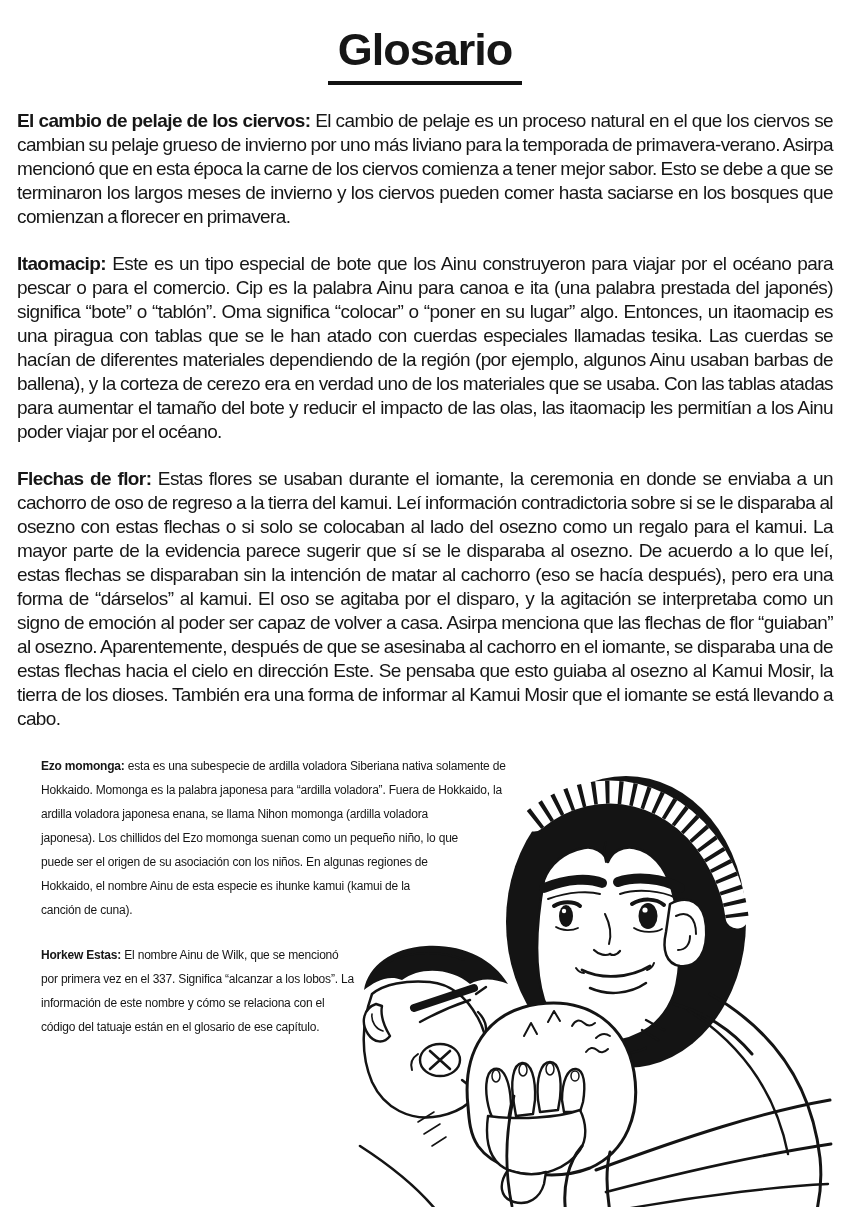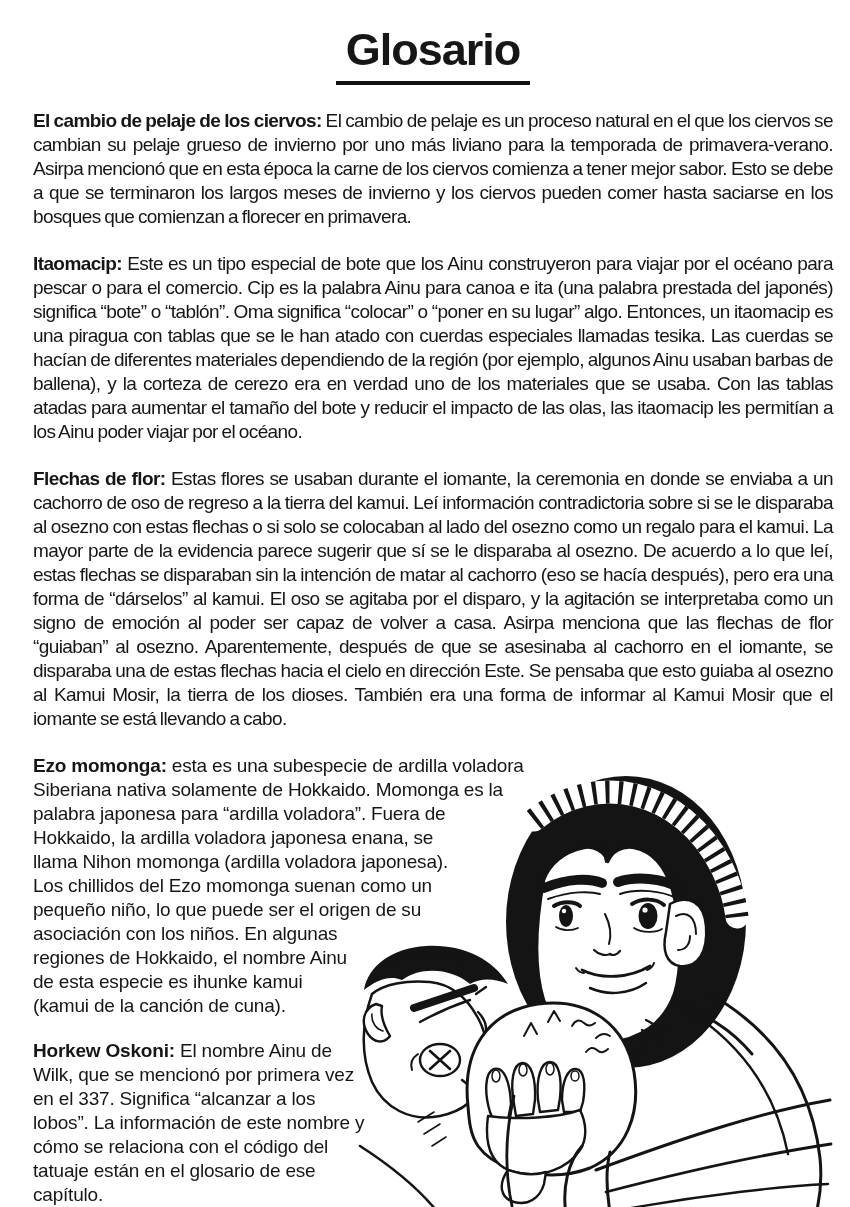--- a/index.html
+++ b/index.html
@@ -1,21 +1,21 @@
 <!DOCTYPE html>
 <html lang="es"><head>
 <meta charset="utf-8">
 <style>
   html, body { margin: 0; padding: 0; background: #ffffff; }
   .page {
     width: 850px;
     height: 1207px;
     box-sizing: border-box;
     background: #ffffff;
-    padding: 24px 17px 0 33px;
+    padding: 24px 17px 0 17px;
     font-family: "Liberation Sans", sans-serif;
     color: #161616;
     overflow: hidden;
   }
   h1.title {
     margin: 0 0 24px 0;
     text-align: center;
     font-size: 45px;
     line-height: 52px;
     font-weight: 700;
@@ -29,26 +29,27 @@
   p.entry {
     margin: 0 0 23px 0;
     font-size: 19px;
     line-height: 24px;
     text-align: justify;
     letter-spacing: -0.6px;
     word-spacing: -1px;
   }
   p.entry .term { font-weight: 700; }
   p.entry.regular {
-    font-size: 19px;
+    font-size: 12px;
     line-height: 24px;
     letter-spacing: -0.2px;
     word-spacing: 0;
     text-align: left;
     margin-bottom: 21px;
+    margin-left: 24px;
   }
   .illustration {
     float: right;
     width: 475px;
     height: 460px;
     margin-left: 2px;
     shape-outside: polygon(38% 5%, 100% 5%, 100% 100%, 10% 100%, 2% 70%, 1% 46%, 13% 42%, 17% 33%, 22% 24%, 32% 11%);
     shape-margin: 6px;
   }
   .illustration svg { display: block; width: 475px; height: 460px; }
@@ -160,15 +161,15 @@
 
         <path d="M238 416 C330 382 404 358 472 346" stroke-width="3"></path>
         <path d="M248 438 C340 414 420 398 473 390" stroke-width="2.8"></path>
         <path d="M262 456 C350 440 428 432 470 430" stroke-width="2.4"></path>
       </g>
     </svg>
   </div>
 
   <p class="entry regular"><b class="term">Ezo momonga:</b> <span>esta es una subespecie de ardilla voladora Siberiana nativa solamente de Hokkaido. Momonga es la palabra japonesa para “ardilla voladora”. Fuera de Hokkaido, la ardilla voladora japonesa enana, se llama Nihon momonga (ardilla voladora japonesa). Los chillidos del Ezo momonga suenan como un pequeño niño, lo que puede ser el origen de su asociación con los niños. En algunas regiones de Hokkaido, el nombre Ainu de esta especie es ihunke kamui (kamui de la canción de cuna).</span></p>
 
-  <p class="entry regular"><b class="term">Horkew Oskoni:</b> <span>El nombre Ainu de Wilk, que se mencionó por primera vez en el 337. Significa “alcanzar a los lobos”. La información de este nombre y cómo se relaciona con el código del tatuaje están en el glosario de ese capítulo.</span></p>
+  <p class="entry regular"><b class="term">Horkew Estas:</b> <span>El nombre Ainu de Wilk, que se mencionó por primera vez en el 337. Significa “alcanzar a los lobos”. La información de este nombre y cómo se relaciona con el código del tatuaje están en el glosario de ese capítulo.</span></p>
 
 </div>
 
 </body></html>

